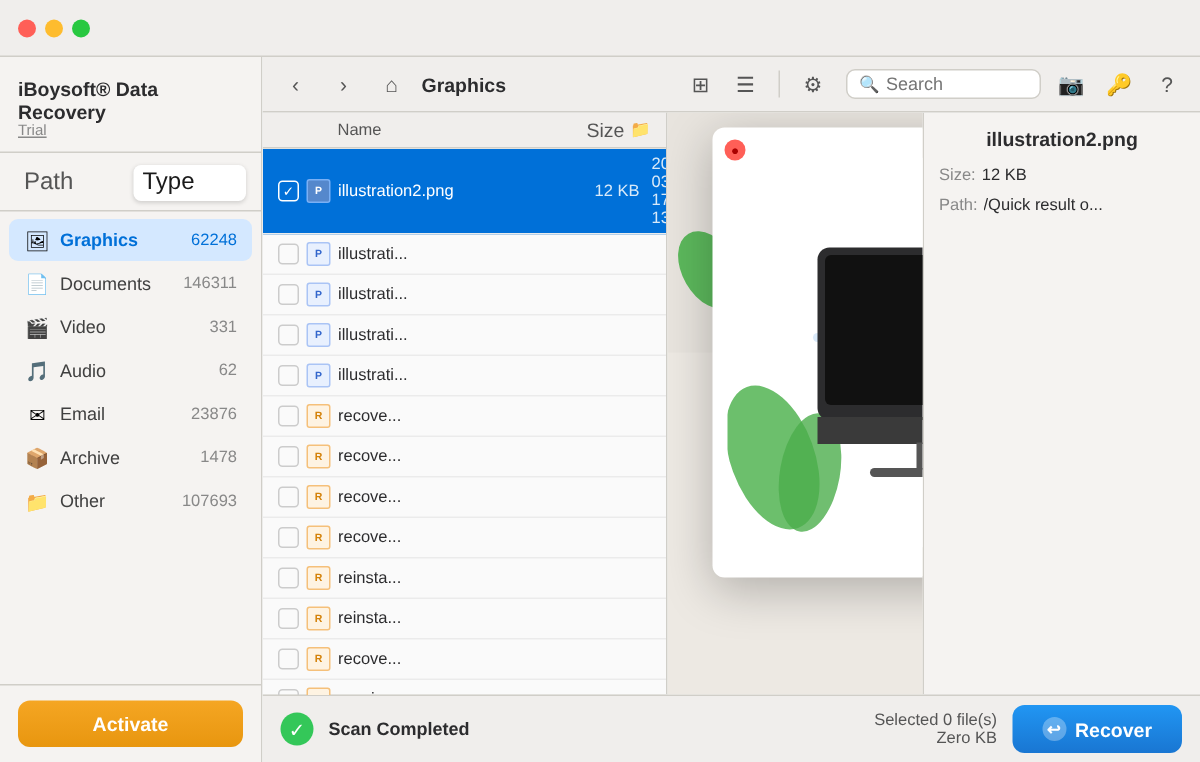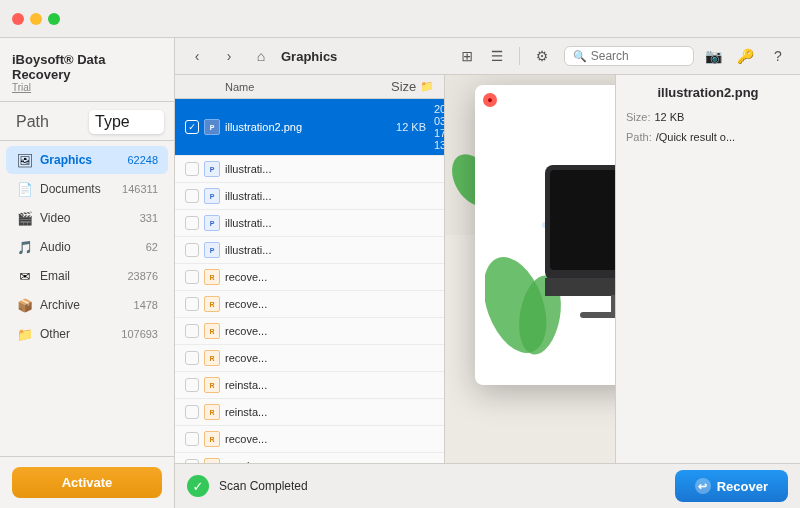--- a/index.html
+++ b/index.html
@@ -491,21 +491,21 @@
       color: white;
       font-size: 13px;
       flex-shrink: 0;
     }
     .status-text {
       display: flex;
       flex-direction: column;
     }
     .status-title {
       font-size: 12px;
-      font-weight: 400;
+      font-weight: 700;
       color: #2c2c2e;
     }
     .status-subtitle {
       font-size: 10px;
       color: #888;
     }
     .status-spacer { flex: 1; }
     .selected-info {
       font-size: 11px;
       color: #555;
@@ -830,20 +830,24 @@
       </div>
 
     </div>
 
     <div class="status-bar">
       <div class="status-icon">✓</div>
       <div class="status-text">
         <span class="status-title">Scan Completed</span>
       </div>
       <div class="status-spacer"></div>
+      <div class="selected-info">
+        <div>Selected 0 file(s)</div>
+        <div>Zero KB</div>
+      </div>
       <button class="recover-btn">
         <div class="recover-btn-icon">↩</div>
         <span>Recover</span>
       </button>
     </div>
 
   </div>
 </div>
 
 </body></html>

